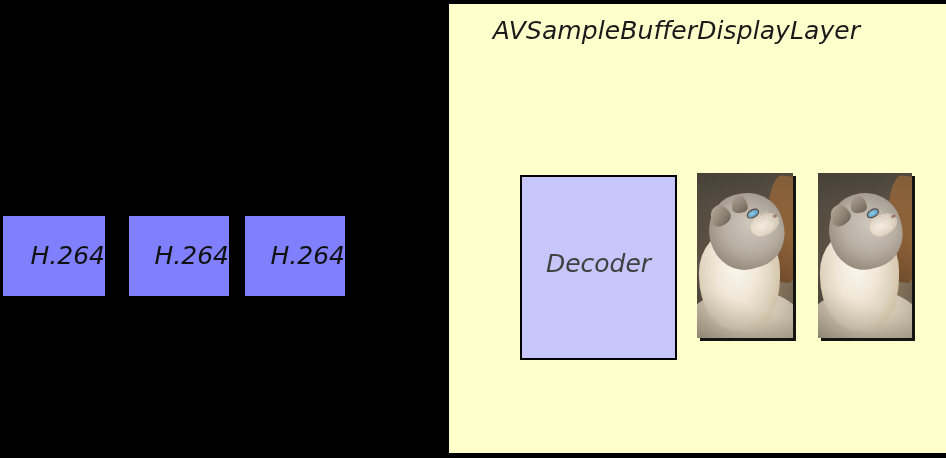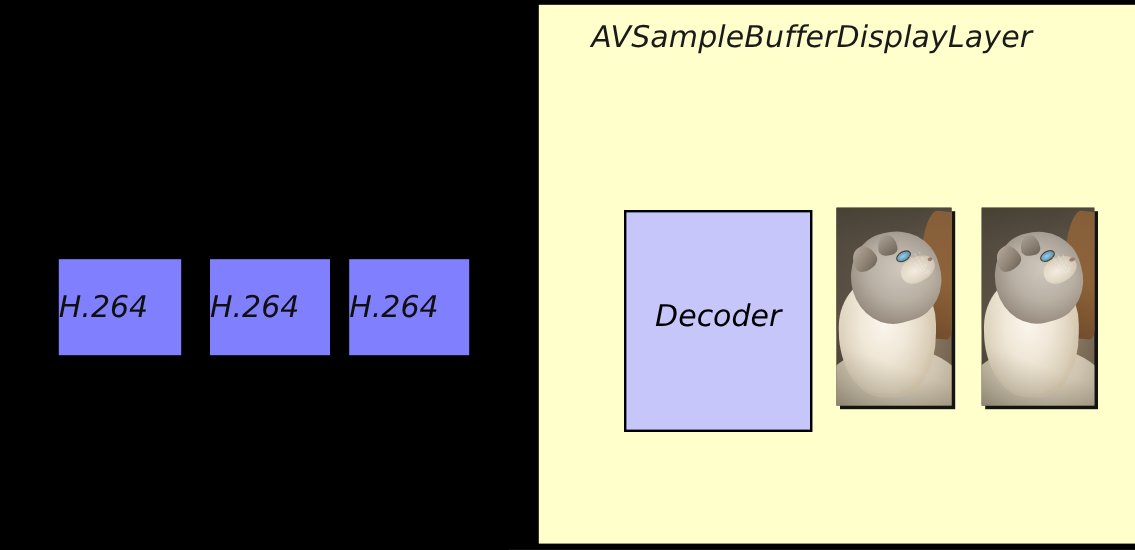--- a/index.html
+++ b/index.html
@@ -47,25 +47,24 @@
     white-space: nowrap;
   }
 
   
   .h264-box {
     position: absolute;
     background: #8080ff;
     box-sizing: border-box;
     display: flex;
     align-items: center;
-    justify-content: flex-start;
+    justify-content: flex-end;
     font-size: 25px;
     color: #101010;
     line-height: 1;
-    margin-left: 46px;
   }
   .h264-label {
     display: block;
     transform: translateY(-1px);
   }
 
   
   .decoder-box {
     position: absolute;
     left: 520px;
@@ -74,21 +73,21 @@
     height: 185px;
     background: #c6c6fb;
     border: 2px solid #000000;
     box-sizing: border-box;
     display: flex;
     align-items: center;
     justify-content: center;
   }
   .decoder-label {
     font-size: 25px;
-    color: #000000;
+    color: #404040;
     line-height: 1;
     transform: translateY(-4px);
     white-space: nowrap;
   }
 
   
   .frame-thumb {
     position: absolute;
     overflow: hidden;
     box-shadow: 3px 3px 0 rgba(0,0,0,0.92);

